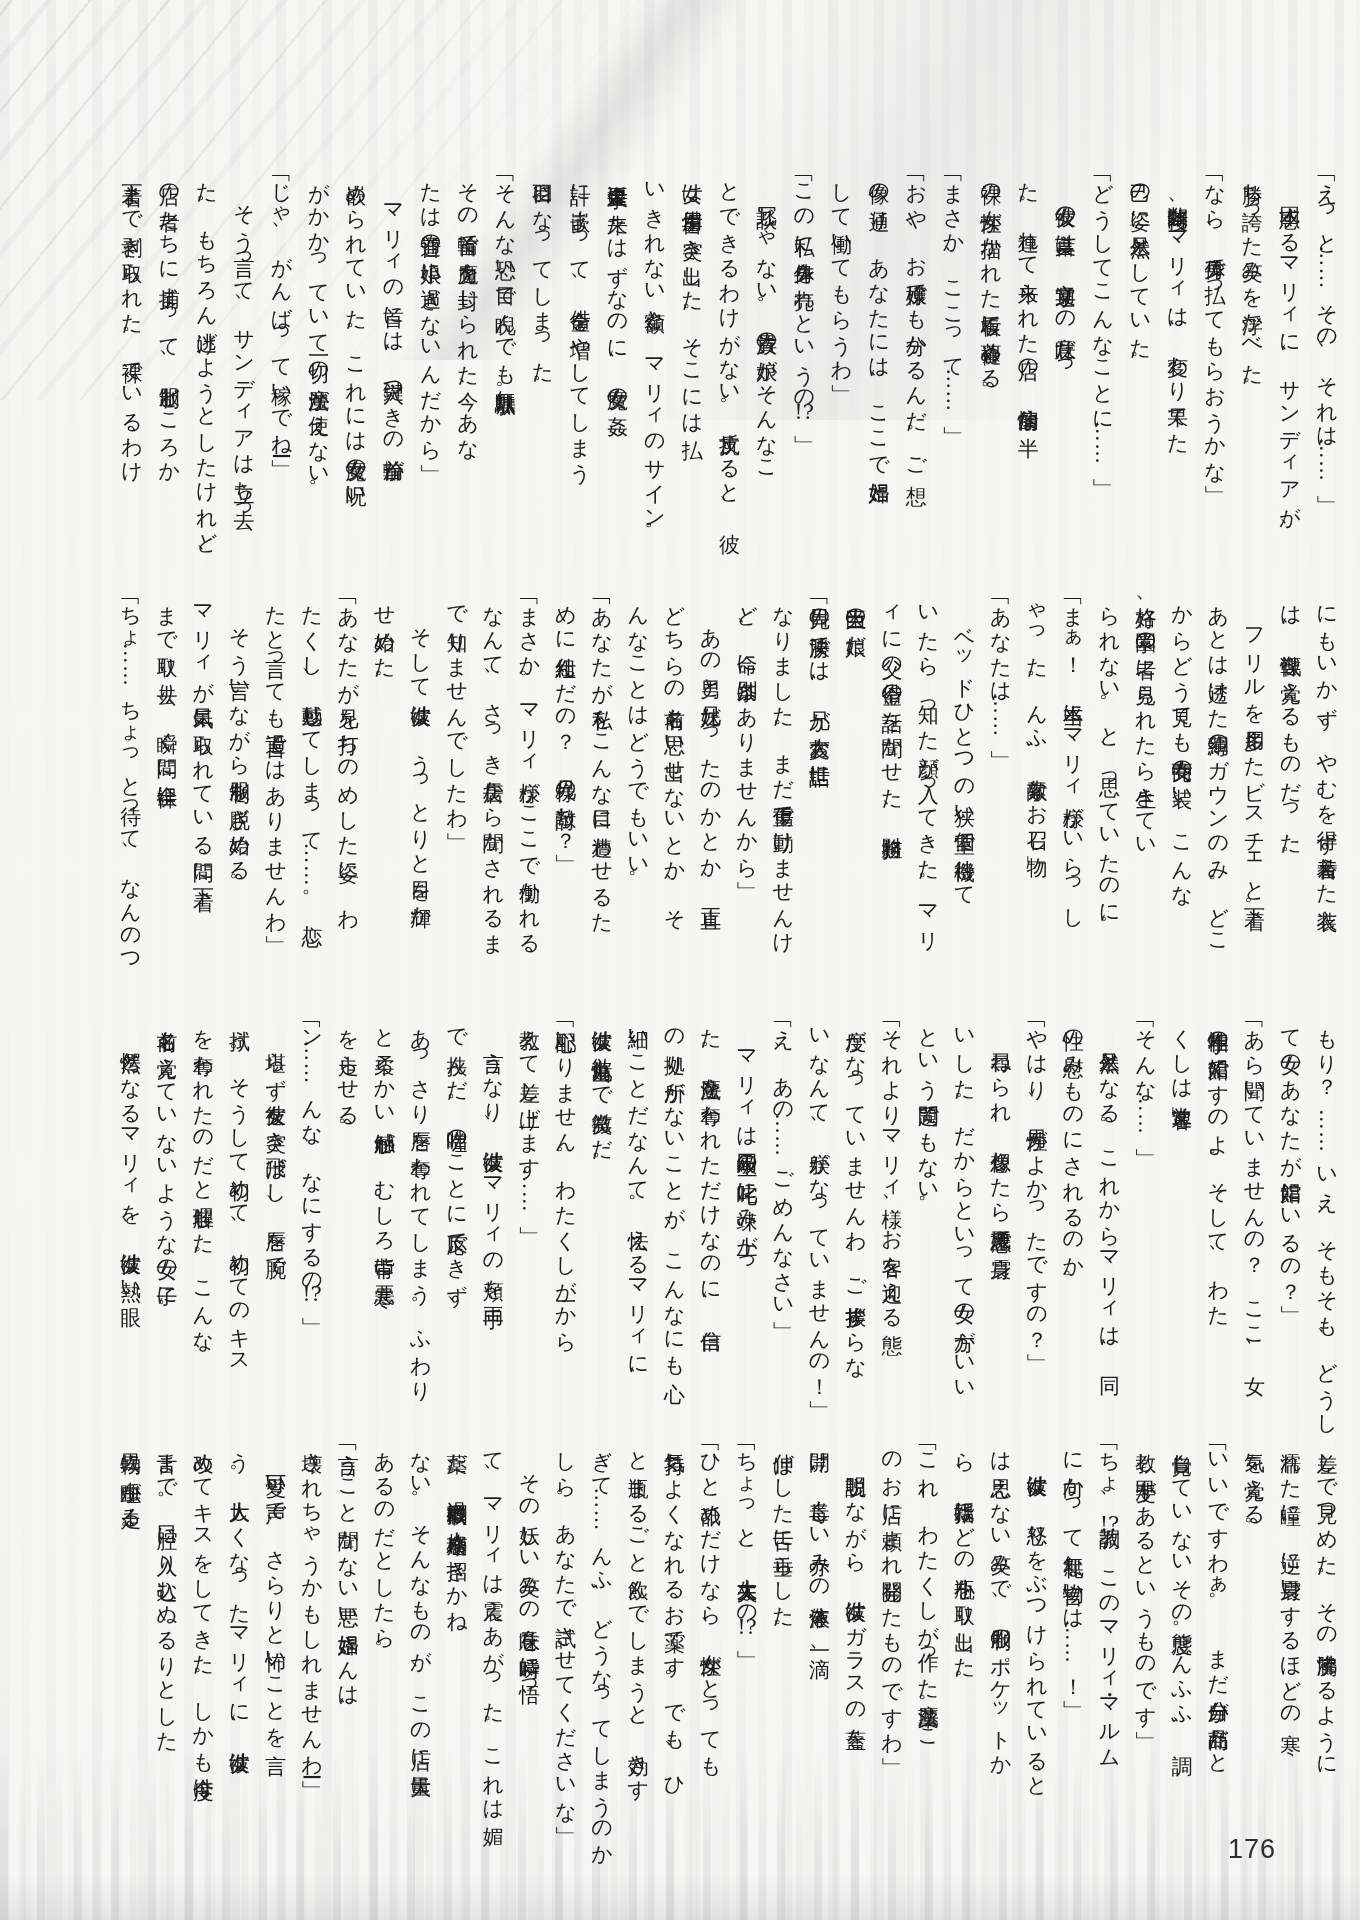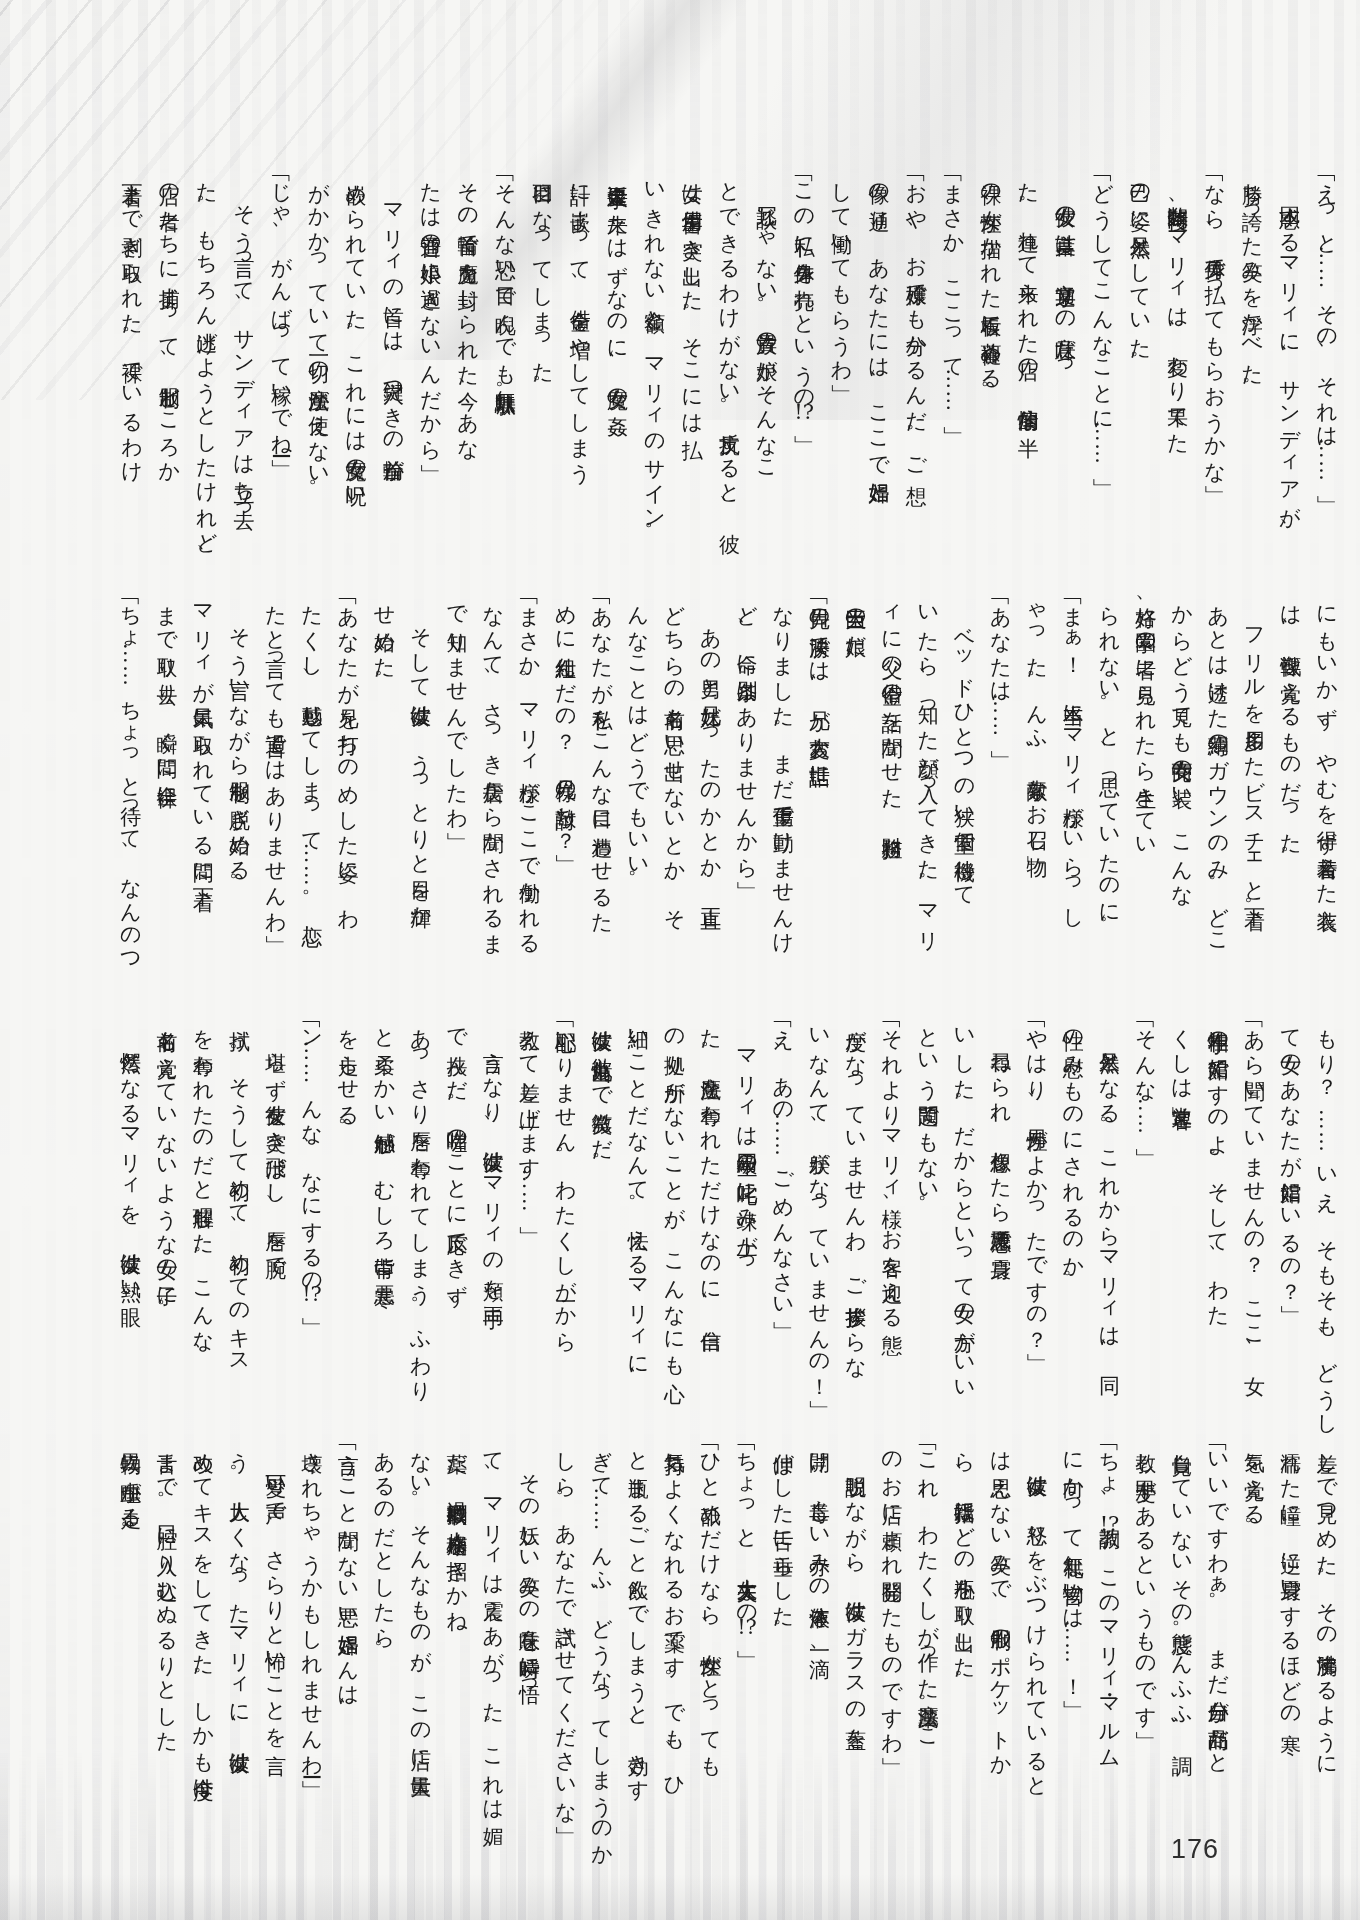--- a/index.html
+++ b/index.html
@@ -61,21 +61,21 @@
   .band .vline{display:block;height:100%;white-space:pre;}
   .band.cols-33 .vline{line-height:37.35px;}
   .band.cols-34 .vline{line-height:36.25px;}
   .band-1{top:168px;}
   .band-2{top:591px;}
   .band-3{top:1014px;}
   .band-4{top:1437px;}
   .tcy{text-combine-upright:all;-webkit-text-combine:horizontal;letter-spacing:0;}
   
   .page-number{
-    position:absolute;top:1834px;left:1171px;
+    position:absolute;top:1834px;left:1228px;
     font-family:"Liberation Sans","DejaVu Sans",sans-serif;
     font-size:27px;color:var(--pagenum);letter-spacing:1px;
   }
 </style>
 </head>
 <body>
 
 <div class="bg-stripes"></div>
 <div class="bg-diagonal-streaks"></div>
 <div class="bg-diagonal-wash"></div>

